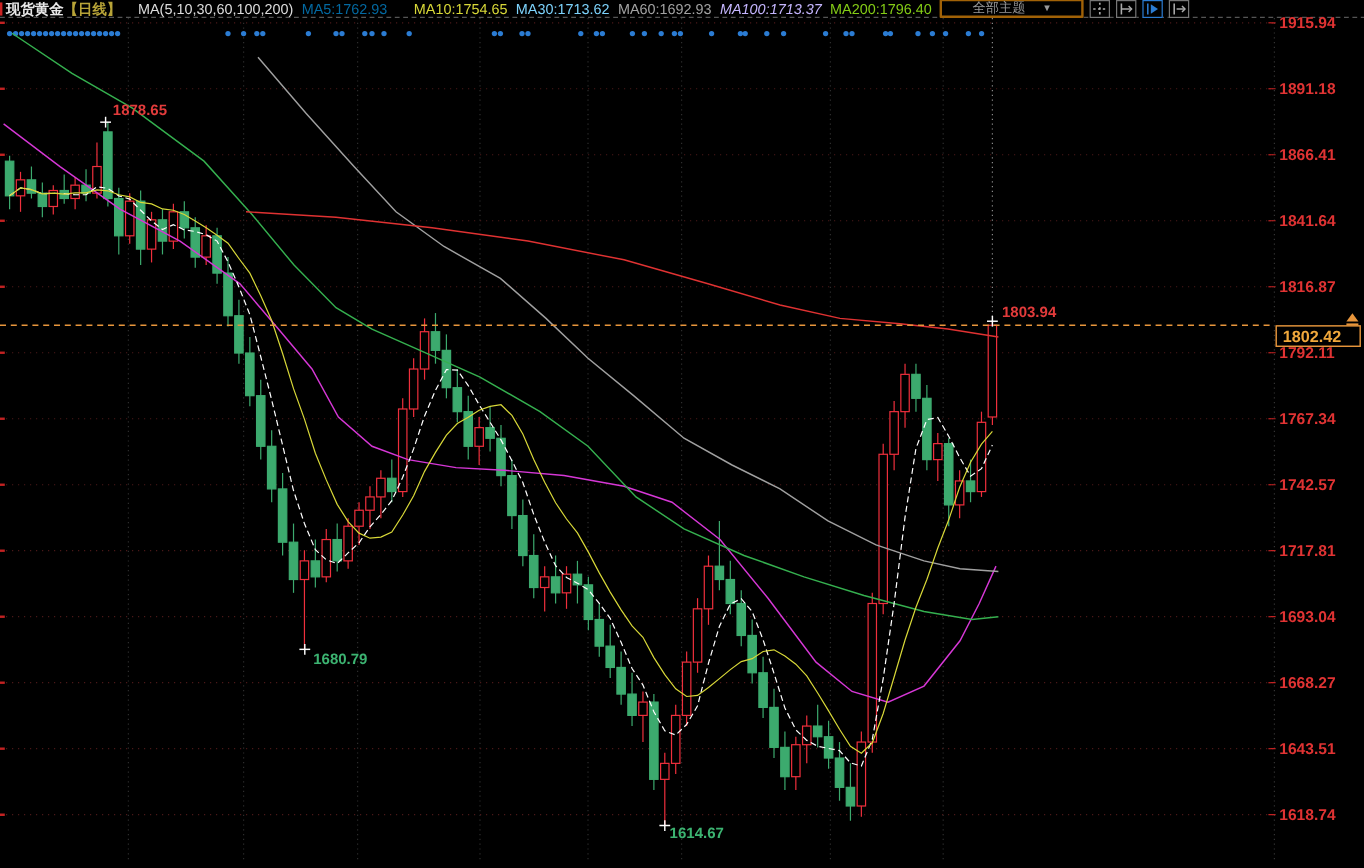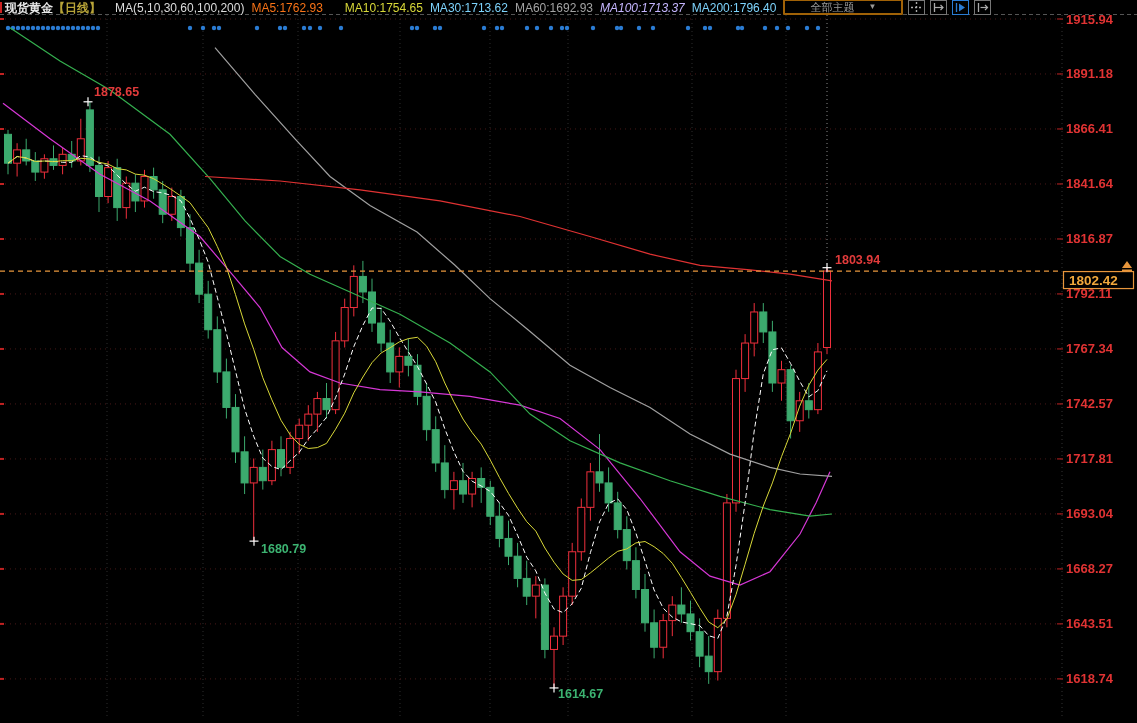--- a/index.html
+++ b/index.html
@@ -360,26 +360,26 @@
   <div class="header">
     <span class="hdr-tick"></span>
     <span>
       <span class="sym">现货黄金</span><span class="period">【日线】</span>
     </span>
     <svg class="cicon" width="13" height="13">
       <rect x="0.5" y="0.5" width="12" height="12" rx="1.5" fill="#2b6cd8" stroke="#7fa8e8" stroke-width="1"></rect>
       <polyline points="2,9 5,5 7,7 11,3" fill="none" stroke="#fff" stroke-width="1.3"></polyline>
     </svg>
     <span class="ma-group">MA(5,10,30,60,100,200)</span>
-    <span class="ma" style="color: #f97316;">MA5:1762.93</span>
+    <span class="ma" style="color: #0369a1;">MA5:1762.93</span>
     <span class="ma" style="color: rgb(216, 216, 56); padding-left: 15px;">MA10:1754.65</span>
     <span class="ma" style="color: #7dd3fc;">MA30:1713.62</span>
     <span class="ma" style="color: #a3a3a3;">MA60:1692.93</span>
     <span class="ma" style="color: #c4b5fd; font-style: italic;">MA100:1713.37</span>
-    <span class="ma" style="color: #7dd3fc; margin-top: 14px;">MA200:1796.40</span>
+    <span class="ma" style="color: #84cc16; margin-top: 14px;">MA200:1796.40</span>
 
     <span class="hdr-right">
       <span class="dropdown">
         <span>全部主题</span>
           <span class="caret">▼</span>
       </span>
       <span class="iconbtn">
         <svg width="13" height="11">
           <line x1="1" y1="5.5" x2="12" y2="5.5" stroke="#aaa" stroke-width="1.4" stroke-dasharray="2 2"></line>
           <line x1="6.5" y1="0" x2="6.5" y2="11" stroke="#aaa" stroke-width="1.4" stroke-dasharray="2 2"></line>

